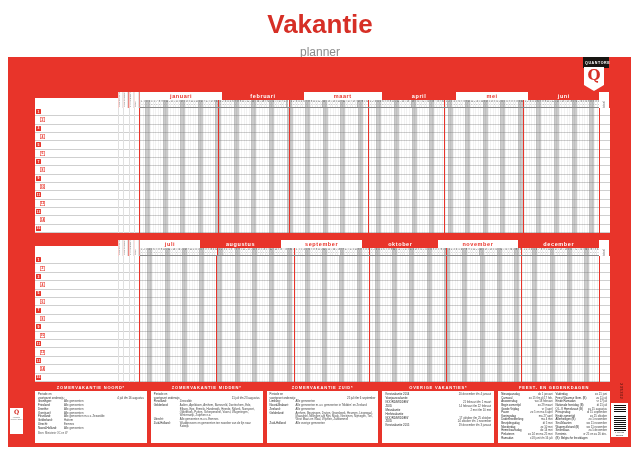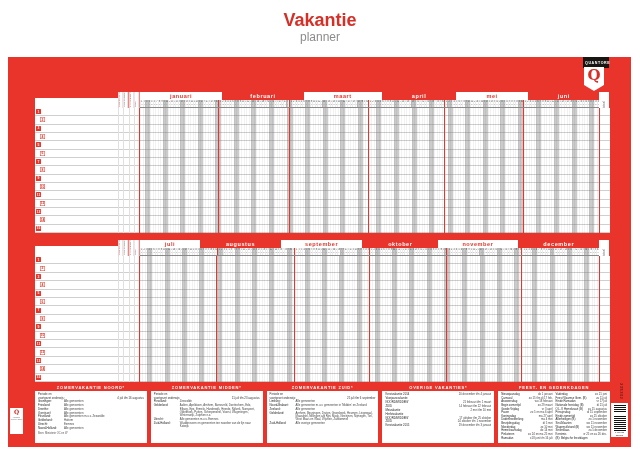--- a/index.html
+++ b/index.html
@@ -1,21 +1,21 @@
 <!DOCTYPE html>
 <html><head>
 <meta charset="utf-8">
 <style>
   html,body{margin:0;padding:0;background:#f2f2f0;}
   .page{position:relative;width:640px;height:462px;background:#ffffff;overflow:hidden;
         font-family:"Liberation Sans",sans-serif;}
   
   .titleband{position:absolute;left:0;top:0;width:640px;height:57px;background:#ffffff;text-align:center;}
-  .title{margin-top:11px;font-size:18px;font-weight:bold;color:#d62f26;letter-spacing:0;line-height:1;}
-  .subtitle{font-size:12px;color:#8c8c8c;line-height:1.2;margin-top:1px;}
+  .title{margin-top:11px;font-size:26px;font-weight:bold;color:#d62f26;letter-spacing:0;line-height:1;}
+  .subtitle{font-size:12px;color:#8c8c8c;line-height:1.2;margin-top:8px;}
   
   .poster{position:absolute;left:8px;top:57px;width:623px;height:390px;background:#e8342a;}
   .bottomstrip{position:absolute;left:0;top:447px;width:640px;height:15px;background:#ffffff;}
   
   .brand{position:absolute;top:0;right:24px;width:26px;}
   .brand .ribbon{background:#181512;color:#fff;font-size:3.6px;font-weight:bold;letter-spacing:.6px;
         text-align:center;padding:4px 2px 3px 2px;width:22px;margin-left:2px;}
   .brand .pennant{width:20px;height:24px;background:#ffffff;margin:0 auto;margin-top:-1px;
         clip-path:polygon(0 0,100% 0,100% 75%,50% 100%,0 75%);
         display:flex;align-items:flex-start;justify-content:center;

